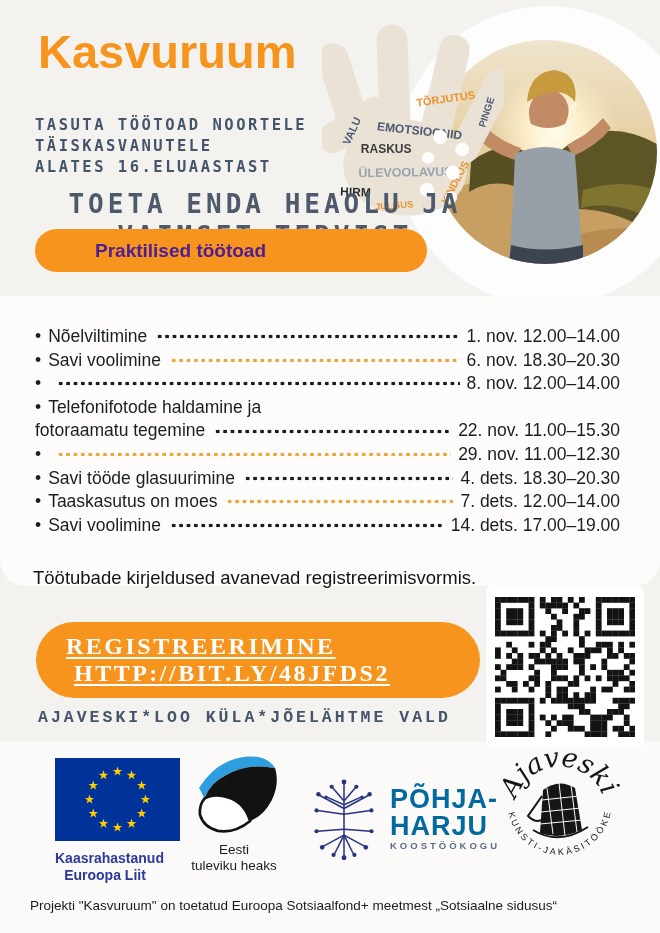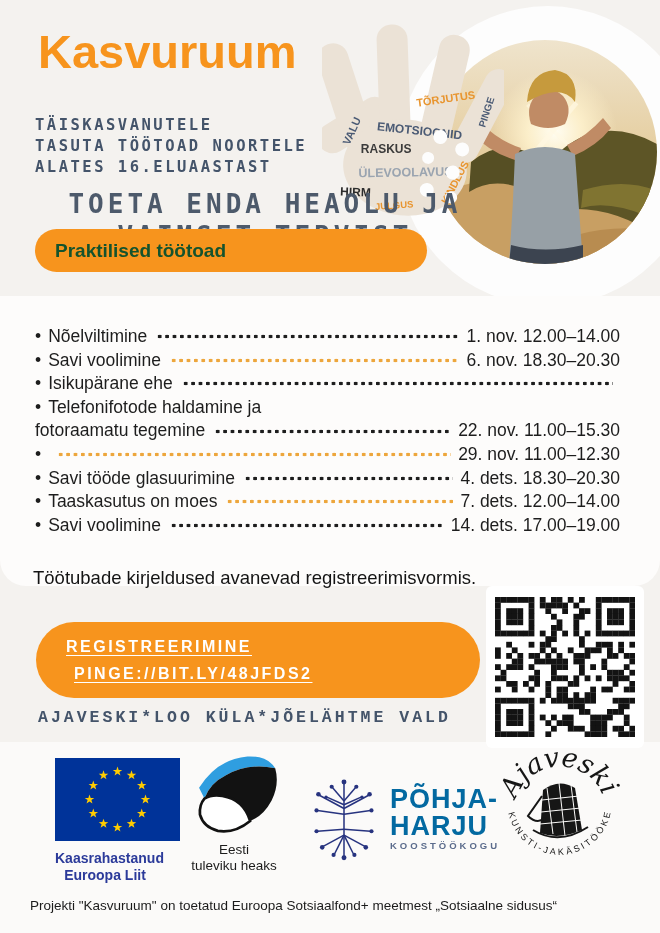--- a/index.html
+++ b/index.html
@@ -13,37 +13,37 @@
   .hand-cloud{position:absolute;left:322px;top:16px;width:182px;height:208px;z-index:3;}
   .title{position:absolute;left:38px;top:24px;font-size:47px;font-weight:bold;letter-spacing:0px;
          color:#f7941d;z-index:4;}
   .subtitle{position:absolute;left:35px;top:115px;font-family:"DejaVu Sans Mono",monospace;
             font-weight:bold;font-size:15.5px;line-height:21px;letter-spacing:2.5px;color:#44546a;z-index:4;}
   .headline{position:absolute;left:15px;top:169px;width:500px;text-align:center;
             font-family:"DejaVu Sans Mono",monospace;font-weight:bold;font-size:26px;line-height:32px;
             letter-spacing:4px;color:#4d5a6b;z-index:5;margin-top:19px;}
   .pill{position:absolute;left:35px;top:229px;width:392px;height:43px;border-radius:22px;
         background:#f7941d;z-index:6;display:flex;align-items:center;}
-  .pill span{padding-left:20px;font-weight:bold;font-size:19px;color:#14532d;}
+  .pill span{padding-left:60px;font-weight:bold;font-size:19px;color:#4c1d95;}
   
   .list-band{position:absolute;left:0;top:296px;width:660px;height:290px;background:#fdfcfb;
              border-radius:0 0 26px 26px;z-index:2;}
   .rows{position:absolute;left:35px;top:325px;width:585px;z-index:3;font-size:17.5px;}
   .row{display:flex;align-items:baseline;line-height:23.6px;white-space:nowrap;}
   .row .bullet{margin-right:7px;}
   .row .nm{flex:none;}
   .lead{flex:1;align-self:center;height:7px;margin:0 7px 0 9px;color:#1d1d1d;
         background:radial-gradient(circle,currentColor 1.7px,transparent 2.1px) left center/7.4px 7px repeat-x;}
   .lead.orange{color:#eda63c;}
   .dt{flex:none;}
   .note{position:absolute;left:33px;top:548px;font-size:18.5px;color:#141414;z-index:3;}
   
   .reg-pill{position:absolute;left:36px;top:622px;width:444px;height:76px;border-radius:38px;
             background:#f7941d;z-index:3;display:flex;flex-direction:column;justify-content:center;}
-  .reg-pill a{color:#fff;font-family:Liberation Sans, sans-serif;font-weight:bold;font-size:16px;
+  .reg-pill a{color:#fff;font-family:Liberation Serif, serif;font-weight:bold;font-size:24px;
               letter-spacing:2.5px;text-decoration:underline;text-underline-offset:3px;line-height:27px;
               padding-left:30px;cursor:pointer;}
   .reg-pill a:last-child{padding-left:38px;}
   .qr-card{position:absolute;left:486px;top:586px;width:158px;height:162px;background:#fff;
            border-radius:6px;z-index:4;display:flex;align-items:center;justify-content:center;}
   .location{position:absolute;left:38px;top:708px;font-family:Liberation Mono, monospace;
             font-weight:bold;font-size:16.5px;letter-spacing:3px;color:#44546a;z-index:3;}
   
   .logos-band{position:absolute;left:0;top:742px;width:660px;height:191px;background:#fbfaf9;z-index:2;}
   .logo-eu{position:absolute;left:55px;top:758px;width:100px;text-align:center;z-index:3;}
@@ -129,22 +129,22 @@
           <circle cx="136" cy="152" r="7"></circle>
             <circle cx="112" cy="172" r="7"></circle>
             <circle cx="137" cy="177" r="6"></circle>
         </g>
       </g>
     </svg>
   </div>
 
   <div class="title">Kasvuruum</div>
   <div class="subtitle">
+    <div>TASUTA TÖÖTOAD NOORTELE</div>
     <div>TÄISKASVANUTELE</div>
-    <div>TASUTA TÖÖTOAD NOORTELE</div>
     <div>ALATES 16.ELUAASTAST</div>
   </div>
   <div class="headline">
     <div>TOETA ENDA HEAOLU JA</div>
     <div>VAIMSET TERVIST</div>
   </div>
   <div class="pill">
     <span>Praktilised töötoad</span>
   </div>
 
@@ -157,22 +157,22 @@
         <span class="dt">1. nov. 12.00–14.00</span>
       </div>
     <div class="row">
         <span class="bullet">•</span>
         <span class="nm">Savi voolimine</span>
         <span class="lead orange"></span>
         <span class="dt">6. nov. 18.30–20.30</span>
       </div>
     <div class="row">
         <span class="bullet">•</span>
-        <span class="nm">Isikupärane ehe</span>
         <span class="lead"></span>
+        <span class="dt">8. nov. 12.00–14.00</span>
       </div>
     <div class="row">
         <span class="bullet">•</span>
         <span class="nm">Telefonifotode haldamine ja</span>
       </div>
     <div class="row">
         <span class="nm">fotoraamatu tegemine</span>
         <span class="lead"></span>
         <span class="dt">22. nov. 11.00–15.30</span>
       </div>
@@ -197,21 +197,21 @@
         <span class="bullet">•</span>
         <span class="nm">Savi voolimine</span>
         <span class="lead"></span>
         <span class="dt">14. dets. 17.00–19.00</span>
       </div>
   </div>
   <p class="note">Töötubade kirjeldused avanevad registreerimisvormis.</p>
 
   <div class="reg-pill">
     <a>REGISTREERIMINE</a>
-    <a>PINGE://BIT.LY/48JFDS2</a>
+    <a>HTTP://BIT.LY/48JFDS2</a>
   </div>
   <div class="qr-card">
     <svg id="qr" width="140" height="140" viewBox="0 0 140 140">
         <g fill="#131313">
           <rect x="0.00" y="0.00" width="5.80" height="5.80"></rect>
           <rect x="5.60" y="0.00" width="5.80" height="5.80"></rect>
           <rect x="11.20" y="0.00" width="5.80" height="5.80"></rect>
           <rect x="16.80" y="0.00" width="5.80" height="5.80"></rect>
           <rect x="22.40" y="0.00" width="5.80" height="5.80"></rect>
           <rect x="28.00" y="0.00" width="5.80" height="5.80"></rect>

